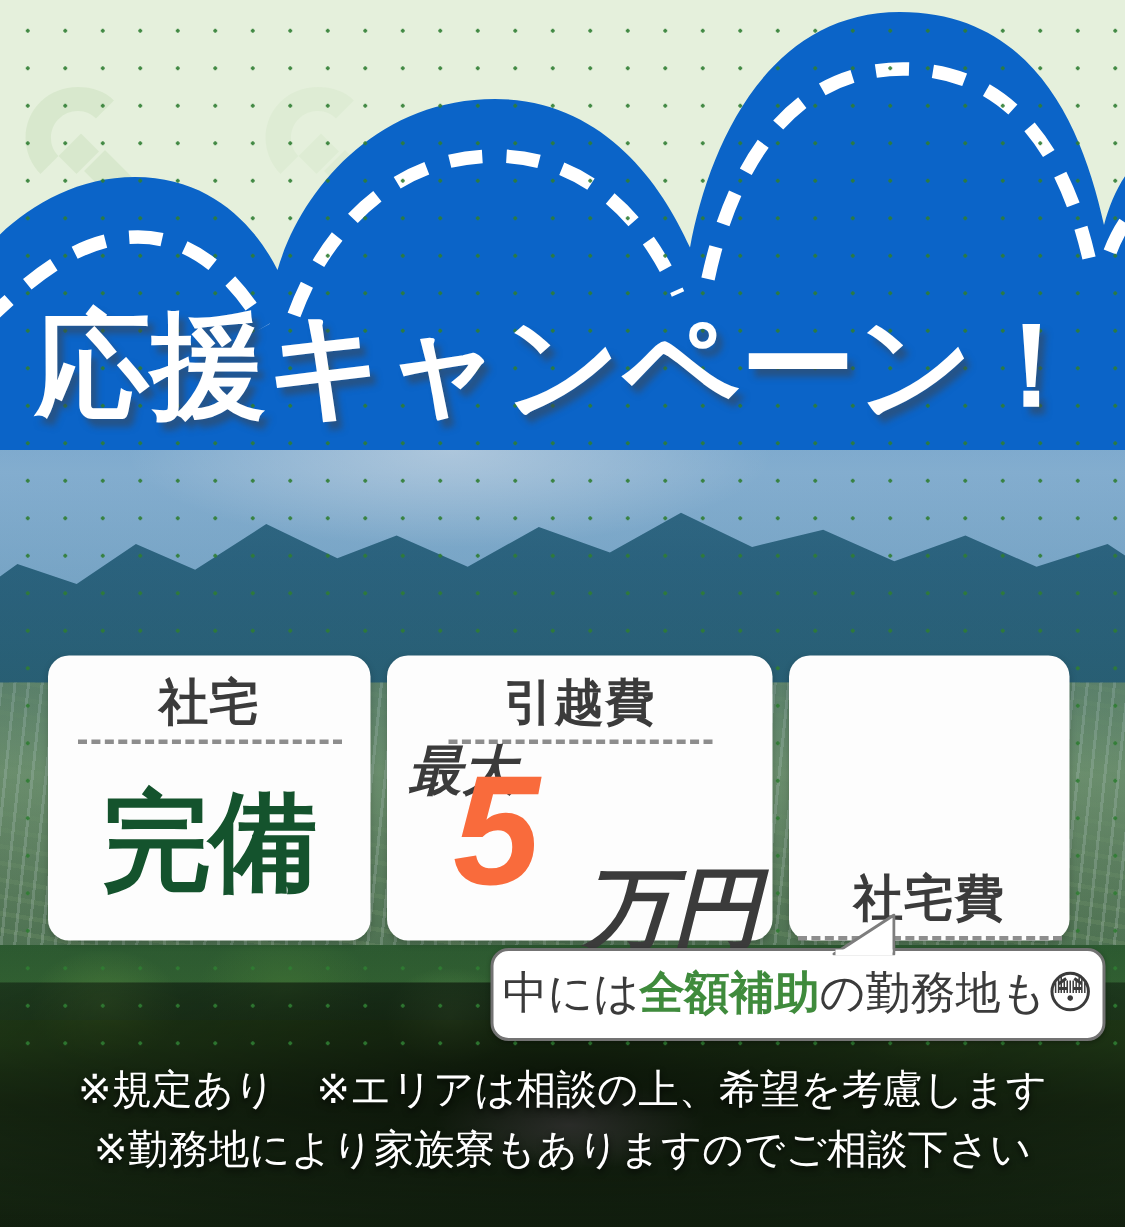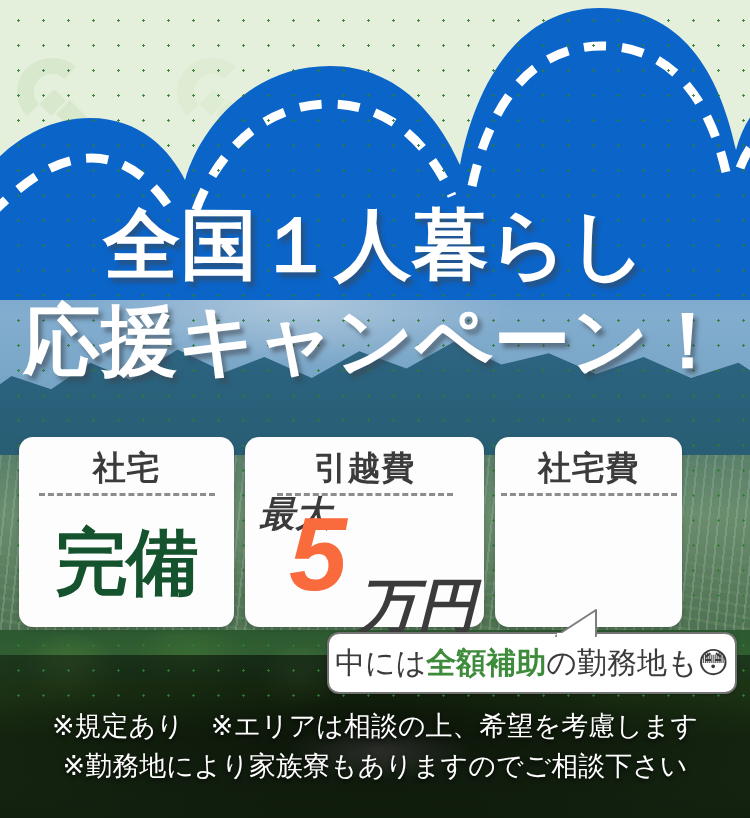--- a/index.html
+++ b/index.html
@@ -105,34 +105,34 @@
     font-weight:bold;
     letter-spacing:.01em;
     text-shadow:4px 5px 4px rgba(60,70,80,.55);
     -webkit-text-stroke:0;
   }
   .hl-line1{ font-size:77px; line-height:96px; white-space:nowrap; }
   .hl-line2{ font-size:77px; line-height:96px; white-space:nowrap; }
 
   
   .cards{
-    position:absolute; left:19px; top:437px;
+    position:absolute; left:32px; top:437px;
     width:688px; height:190px;
     display:flex; gap:11px;
   }
   .card{
     background:#fdfdfd;
     border-radius:14px;
     position:relative;
     display:flex; flex-direction:column; align-items:center;
     box-shadow:0 2px 5px rgba(0,0,0,.18);
   }
   .card-a{ width:215px; }
-  .card-b{ width:239px; }
-  .card-c{ width:187px; }
+  .card-b{ width:257px; }
+  .card-c{ width:187px;justify-content:flex-end; }
   .card-head{
     font-size:33px; font-weight:bold; color:#3b3b3b;
     margin-top:11px; letter-spacing:.02em; line-height:40px;
   }
   .card-rule{
     width:176px; height:0; margin-top:5px;
     border-top:3px dashed #8d8d8d;
   }
   .card-body{
     flex:1; width:100%; position:relative;
@@ -239,21 +239,20 @@
       <path d="M -10 215 C 20 186, 52 158, 92 158 C 132 158, 160 190, 176 218"></path>
       <path d="M 196 210 C 214 160, 258 104, 330 104 C 396 104, 434 154, 452 196"></path>
       <path d="M 472 186 C 486 120, 522 46, 602 46 C 680 46, 712 112, 726 172"></path>
       <path d="M 740 168 C 750 142, 766 126, 790 124"></path>
     </g>
   </svg>
 
   <div class="dots"></div>
 
   <div class="headline">
-    <div class="hl-line1">全国１人暮らし</div>
     <div class="hl-line2">応援キャンペーン！</div>
   </div>
 
   <div class="cards">
 
     <div class="card card-a">
       <div class="card-head">社宅</div>
       <div class="card-rule"></div>
       <div class="card-body">
         <span class="big-orange">完備</span>

